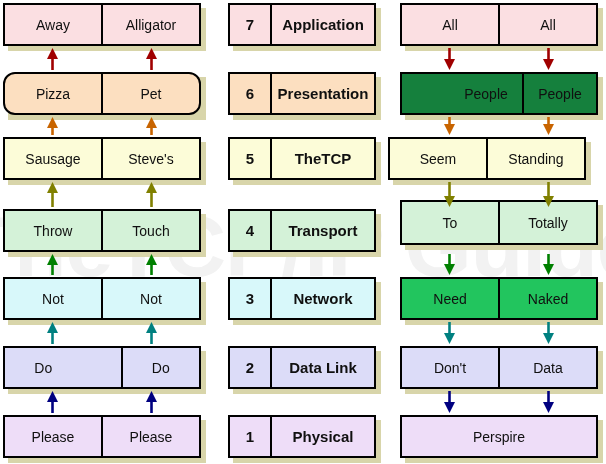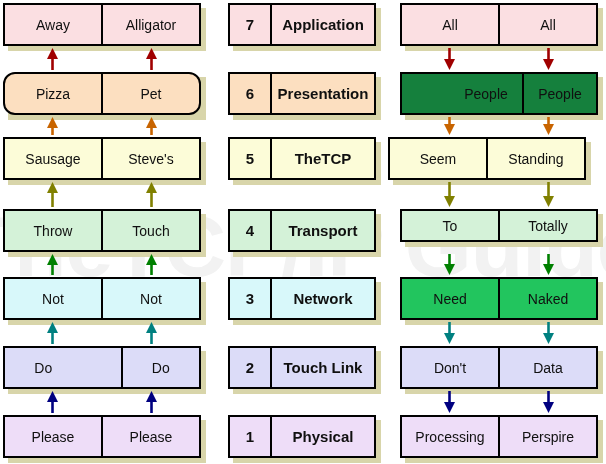--- a/index.html
+++ b/index.html
@@ -253,21 +253,21 @@
           <div class="cell">Touch</div>
         </div>
       </div>
       <div class="boxwrap mid" style="left: 228px; top: 209px; width: 148px; height: 43px;">
         <div class="shadow" style="background: rgb(216, 213, 170);"></div>
         <div class="box" style="background: rgb(212, 242, 216);">
           <div class="cell num">4</div>
           <div class="cell name">Transport</div>
         </div>
       </div>
-      <div class="boxwrap" style="left: 400px; top: 209px; width: 198px; height: 33px;">
+      <div class="boxwrap" style="left: 400px; top: 200px; width: 198px; height: 45px;">
         <div class="shadow" style="background: rgb(216, 213, 170);"></div>
         <div class="box" style="background: rgb(212, 242, 216);">
           <div class="cell">To</div>
           <div class="cell">Totally</div>
         </div>
       </div>
       <div class="boxwrap" style="left: 3px; top: 277px; width: 198px; height: 43px;">
         <div class="shadow" style="background: rgb(216, 213, 170);"></div>
         <div class="box" style="background: rgb(216, 248, 250);">
           <div class="cell">Not</div>
@@ -292,21 +292,21 @@
         <div class="shadow" style="background: rgb(216, 213, 170);"></div>
         <div class="box" style="background: rgb(220, 220, 248); gap: 39px;">
           <div class="cell">Do</div>
           <div class="cell">Do</div>
         </div>
       </div>
       <div class="boxwrap mid" style="left: 228px; top: 346px; width: 148px; height: 43px;">
         <div class="shadow" style="background: rgb(216, 213, 170);"></div>
         <div class="box" style="background: rgb(220, 220, 248);">
           <div class="cell num">2</div>
-          <div class="cell name">Touch Link</div>
+          <div class="cell name">Data Link</div>
         </div>
       </div>
       <div class="boxwrap" style="left: 400px; top: 346px; width: 198px; height: 43px;">
         <div class="shadow" style="background: rgb(216, 213, 170);"></div>
         <div class="box" style="background: rgb(220, 220, 248);">
           <div class="cell">Don't</div>
           <div class="cell">Data</div>
         </div>
       </div>
       <div class="boxwrap" style="left: 3px; top: 415px; width: 198px; height: 43px;">
@@ -319,19 +319,18 @@
       <div class="boxwrap mid" style="left: 228px; top: 415px; width: 148px; height: 43px;">
         <div class="shadow" style="background: rgb(216, 213, 170);"></div>
         <div class="box" style="background: rgb(238, 221, 248);">
           <div class="cell num">1</div>
           <div class="cell name">Physical</div>
         </div>
       </div>
       <div class="boxwrap" style="left: 400px; top: 415px; width: 198px; height: 43px;">
         <div class="shadow" style="background: rgb(216, 213, 170);"></div>
         <div class="box" style="background: rgb(238, 221, 248);">
-          <div class="cell">Processing</div>
           <div class="cell">Perspire</div>
         </div>
       </div>
     </div>
 
 </div>
 
 </body></html>

